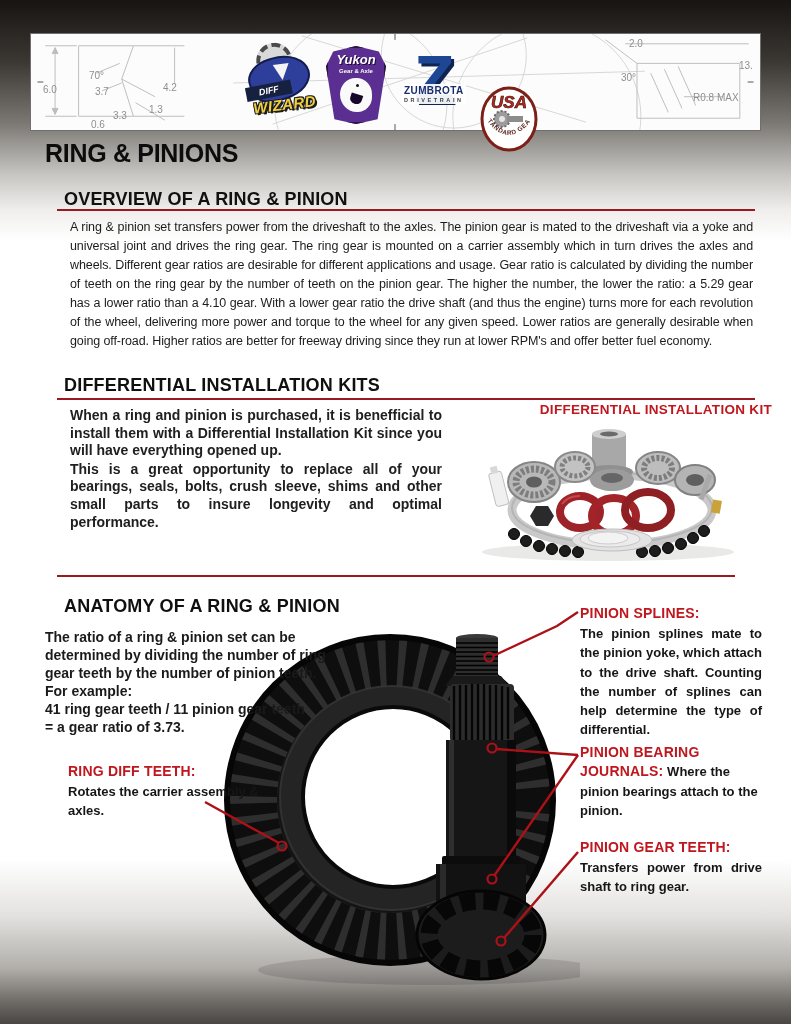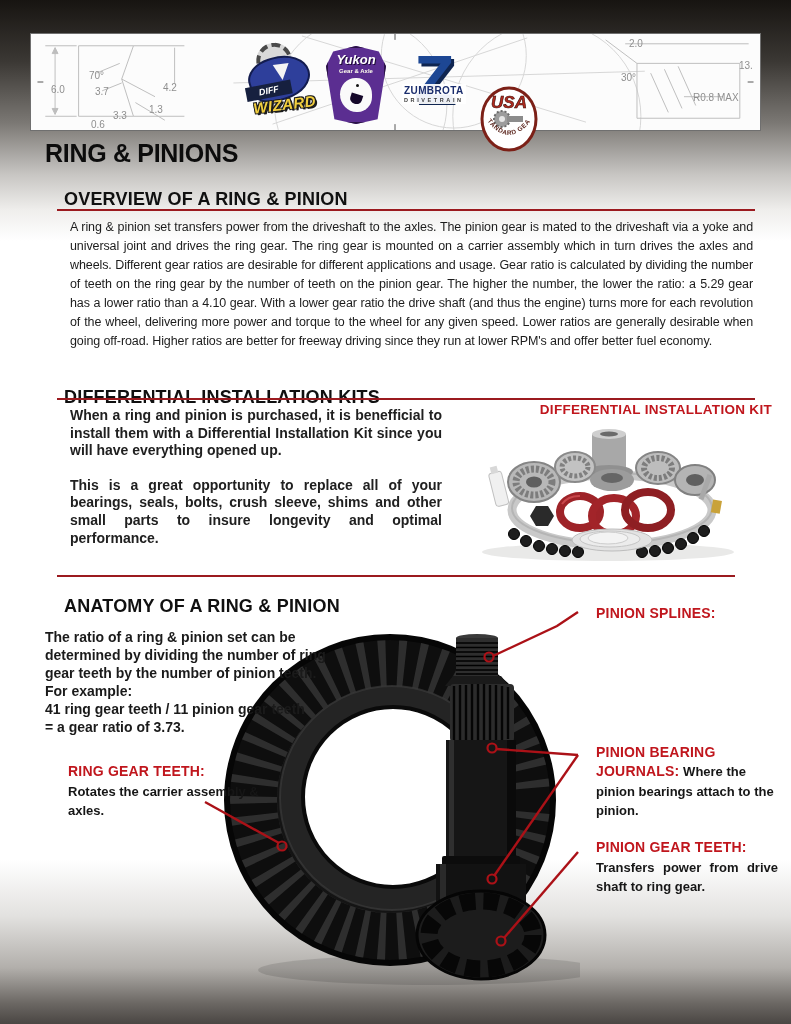--- a/index.html
+++ b/index.html
@@ -48,32 +48,32 @@
   .zb .z2{display:block;font-size:5.5px;font-weight:bold;color:#3c3c3c;letter-spacing:2.6px;margin-top:1px;}
   .usa{left:449px;top:15px;width:58px;height:66px;margin-top:37px;}
   
   .h1{position:absolute;left:45px;top:139px;font-size:25px;font-weight:bold;color:#0c0c0c;letter-spacing:-.3px;margin:0;}
   .h2{position:absolute;font-size:18px;font-weight:bold;color:#101010;letter-spacing:.2px;margin:7px;}
   .rule{position:absolute;height:2px;background:#9b1a1f;}
   .body-p{position:absolute;left:70px;top:218px;width:683px;margin:0;
     font-size:12.5px;line-height:19px;letter-spacing:-.1px;color:#1c1c1c;text-align:justify;}
   .kits-left{position:absolute;left:70px;top:407px;width:372px;}
   .kits-left p{margin:0;font-size:14px;line-height:17.6px;font-weight:bold;color:#202020;text-align:justify;}
-  .kits-left p + p{margin-top:17px;}
+  .kits-left p + p{margin-top:1px;}
   .kit-label{position:absolute;left:476px;top:402px;width:296px;text-align:right;
     font-size:13.5px;font-weight:bold;color:#c0161d;letter-spacing:.3px;}
   .kit-art{position:absolute;left:462px;top:420px;width:292px;height:148px;}
   
   .intro{position:absolute;left:45px;top:628px;width:292px;font-size:14px;line-height:18px;
     font-weight:bold;color:#1a1a1a;z-index:2;}
   .intro .wrap{text-align:left;}
   .callout-left{position:absolute;left:68px;top:763px;width:224px;z-index:2;}
   .c-label{font-size:14px;font-weight:bold;color:#c0161d;letter-spacing:.2px;}
   .c-body{font-size:13px;line-height:19.3px;font-weight:bold;color:#161616;margin-top:3px;}
-  .co-right{position:absolute;left:596px;width:182px;z-index:2;}
+  .co-right{position:absolute;left:580px;width:182px;z-index:2;}
   .co-right .c-body{text-align:justify;}
   .co-inline{font-size:13px;line-height:19.3px;font-weight:bold;color:#161616;margin:0;text-align:left;}
   .gear-art{position:absolute;left:195px;top:598px;width:385px;height:402px;z-index:1;}
 </style>
 </head>
 <body>
 
 <div class="page">
 
   <div class="banner">
@@ -92,21 +92,21 @@
         <path d="M60,40 L84,30 M66,58 L86,50 M100,70 L130,88 M86,46 L120,64"></path>
         <path d="M612,30 h105 M612,86 h105 M612,30 v56 M717,30 v56"></path>
         <path d="M612,30 L580,6 M600,10 H726 M626,40 l18,40 M640,36 l18,40 M654,33 l18,40"></path>
         <path d="M660,64 H700"></path>
       </g>
       <g stroke="#555" stroke-width="1">
         <path d="M365,0 v6 M365,92 v6 M0,49 h6 M725,49 h6"></path>
       </g>
     </svg>
 
-    <span class="dim" style="left:20px;top:50px">6.0</span>
+    <span class="dim" style="left:12px;top:50px">6.0</span>
     <span class="dim" style="left:58px;top:36px">70°</span>
     <span class="dim" style="left:64px;top:52px">3.7</span>
     <span class="dim" style="left:132px;top:48px">4.2</span>
     <span class="dim" style="left:118px;top:70px">1.3</span>
     <span class="dim" style="left:82px;top:76px">3.3</span>
     <span class="dim" style="left:60px;top:85px">0.6</span>
     <span class="dim" style="left:598px;top:4px">2.0</span>
     <span class="dim" style="left:590px;top:38px">30°</span>
     <span class="dim" style="left:708px;top:26px">13.</span>
     <span class="dim" style="left:662px;top:58px">R0.8 MAX</span>
@@ -150,21 +150,21 @@
       </svg>
     </div>
   </div>
 
   <h1 class="h1">RING &amp; PINIONS</h1>
 
   <h2 class="h2" style="left:57px;top:182px">OVERVIEW OF A RING &amp; PINION</h2>
   <div class="rule" style="left:57px;top:209px;width:698px"></div>
   <p class="body-p">A ring &amp; pinion set transfers power from the driveshaft to the axles. The pinion gear is mated to the driveshaft via a yoke and universal joint and drives the ring gear. The ring gear is mounted on a carrier assembly which in turn drives the axles and wheels. Different gear ratios are desirable for different applications and usage. Gear ratio is calculated by dividing the number of teeth on the ring gear by the number of teeth on the pinion gear. The higher the number, the lower the ratio: a 5.29 gear has a lower ratio than a 4.10 gear. With a lower gear ratio the drive shaft (and thus the engine) turns more for each revolution of the wheel, delivering more power and torque to the wheel for any given speed. Lower ratios are generally desirable when going off-road. Higher ratios are better for freeway driving since they run at lower RPM's and offer better fuel economy.</p>
 
-  <h2 class="h2" style="left:57px;top:380px">DIFFERENTIAL INSTALLATION KITS</h2>
+  <h2 class="h2" style="left:57px;top:368px">DIFFERENTIAL INSTALLATION KITS</h2>
   <div class="rule" style="left:57px;top:398px;width:698px"></div>
 
   <div class="kits-left">
     <p>When a ring and pinion is purchased, it is benefficial to install them with a Differential Installation Kit since you will have everything opened up.</p>
     <p>This is a great opportunity to replace all of your bearings, seals, bolts, crush sleeve, shims and other small parts to insure longevity and optimal performance.</p>
   </div>
 
   <div class="kit-label">DIFFERENTIAL INSTALLATION KIT</div>
 
   <svg class="kit-art" viewBox="0 0 292 148">
@@ -228,21 +228,21 @@
   <h2 class="h2" style="left:57px;top:589px">ANATOMY OF A RING &amp; PINION</h2>
 
   <div class="intro">
     <div class="wrap">The ratio of a ring &amp; pinion set can be determined by dividing the number of ring gear teeth by the number of pinion teeth.</div>
     <div>For example:</div>
     <div>41 ring gear teeth / 11 pinion gear teeth</div>
     <div>= a gear ratio of 3.73.</div>
   </div>
 
   <div class="callout-left">
-    <div class="c-label">RING GEAR TEETH:</div>
+    <div class="c-label">RING DIFF TEETH:</div>
     <div class="c-body">Rotates the carrier assembly &amp; axles.</div>
   </div>
 
   <svg class="gear-art" viewBox="0 0 385 402">
     <ellipse cx="235" cy="372" rx="172" ry="15" fill="rgba(0,0,0,0.12)"></ellipse>
     <g>
       <circle cx="195" cy="202" r="163" fill="#141414"></circle>
       <circle cx="195" cy="202" r="138" fill="none" stroke="#2e2e2e" stroke-width="50"></circle>
       <circle cx="195" cy="202" r="138" fill="none" stroke="#0e0e0e" stroke-width="50" stroke-dasharray="12 7"></circle>
       <circle cx="195" cy="202" r="163" fill="none" stroke="#060606" stroke-width="6"></circle>
@@ -297,20 +297,21 @@
       <circle cx="297" cy="281" r="4.5" stroke-width="2.2"></circle>
       <line x1="383" y1="254" x2="309" y2="340"></line>
       <circle cx="306" cy="343" r="4.5" stroke-width="2.2"></circle>
       <line x1="10" y1="204" x2="84" y2="245"></line>
       <circle cx="87" cy="248" r="4.5" stroke-width="2.2"></circle>
     </g>
   </svg>
 
   <div class="co-right" style="top:605px">
     <div class="c-label">PINION SPLINES:</div>
+    <div class="c-body">The pinion splines mate to the pinion yoke, which attach to the drive shaft. Counting the number of splines can help determine the type of differential.</div>
   </div>
 
   <div class="co-right" style="top:743px">
     <p class="co-inline">
       <span class="c-label">PINION BEARING JOURNALS:</span>
       <span>Where the pinion bearings attach to the pinion.</span>
     </p>
   </div>
 
   <div class="co-right" style="top:839px">

